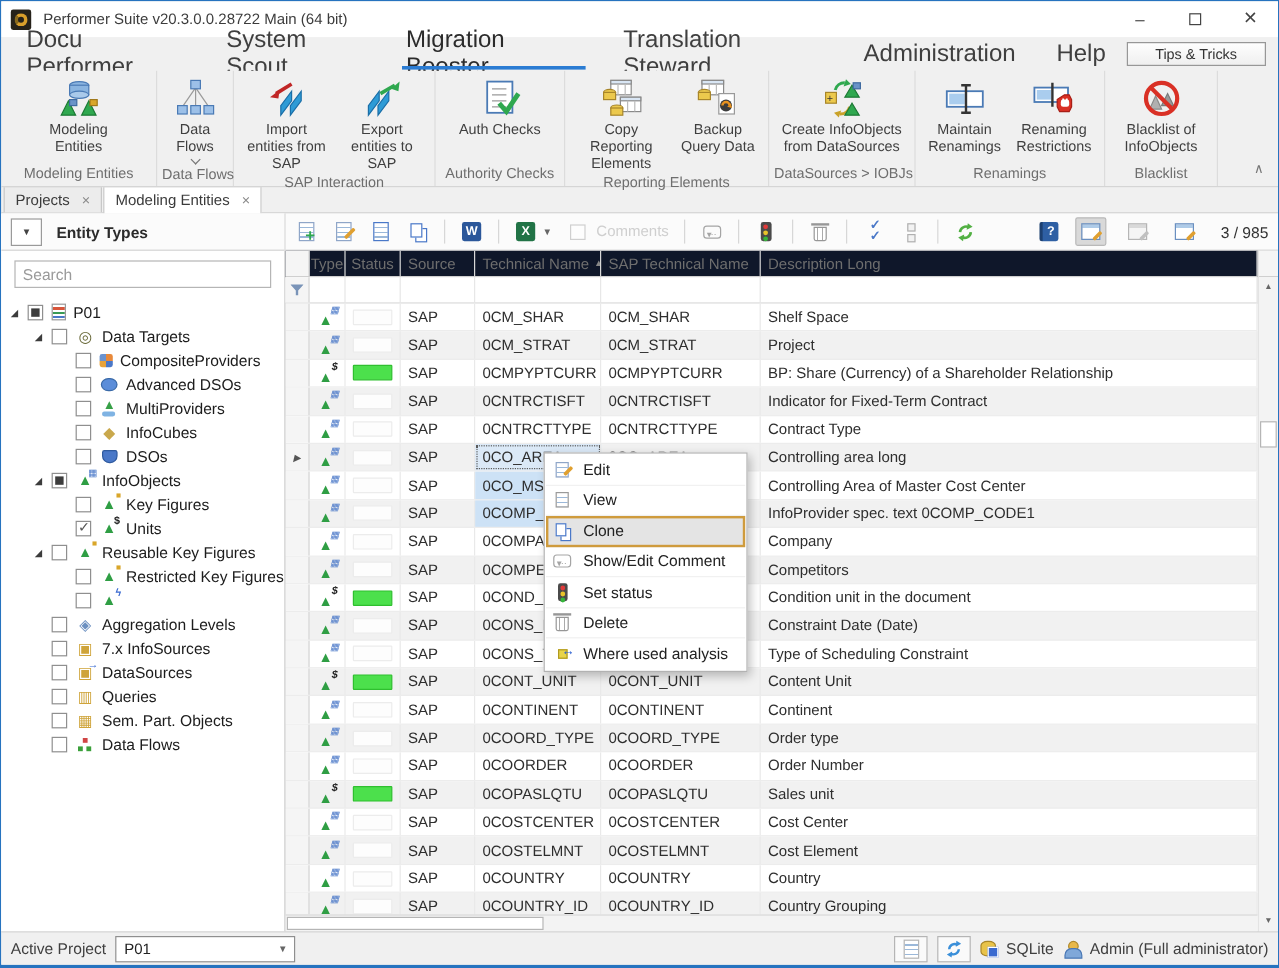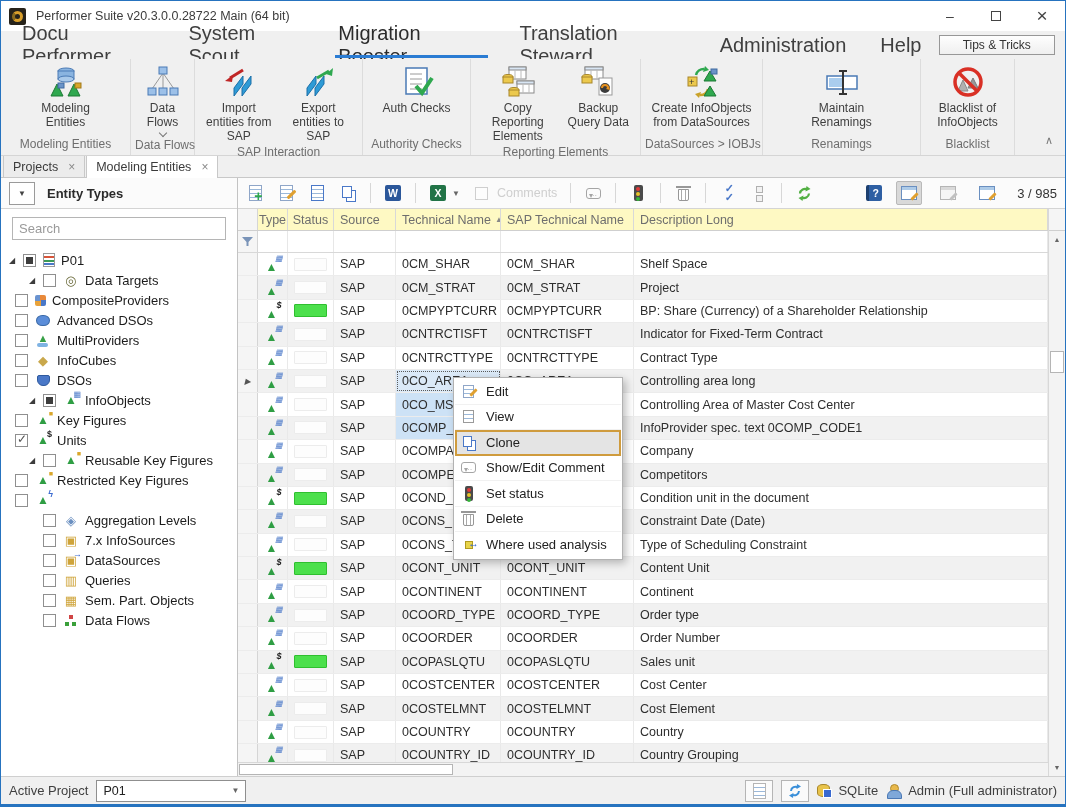--- a/index.html
+++ b/index.html
@@ -49,21 +49,21 @@
   .content { display: flex; height: 598px; background: #fff; }
   .leftpanel { width: 237px; border-right: 1px solid #c3c3c3; display: flex; flex-direction: column; background: #fff; }
   .lph { height: 31px; display: flex; align-items: center; border-bottom: 1px solid #d4d4d4; background: #fbfbfb; padding-left: 8px; gap: 12px; }
   .ddbtn { width: 26px; height: 23px; border: 1px solid #9a9a9a; background: #fff; display: flex; align-items: center; justify-content: center; font-size: 8px; color: #444; }
   .lptitle { font-size: 13px; font-weight: bold; color: #2b2b2b; }
   .searchwrap { padding: 8px 11px 6px; }
   .search { width: 100%; height: 23px; border: 1px solid #b5b5b5; font-size: 13px; padding: 0 6px; color: #333; font-family: inherit; }
   .search::placeholder { color: #9a9a9a; }
   .tree { flex: 1; overflow: hidden; padding-top: 4px; }
   .trow { height: 20px; display: flex; align-items: center; font-size: 13px; color: #1c1c1c; }
-  .lv0 { padding-left: 8px; } .lv1 { padding-left: 28px; } .lv2 { }
+  .lv0 { padding-left: 8px; } .lv1 { padding-left: 28px; } .lv2 { padding-left: 48px; }
   .exp { width: 14px; font-size: 8px; color: #3c3c3c; flex: 0 0 auto; }
   .exp.open::before { content: "◢"; }
   .cb { width: 13px; height: 13px; border: 1px solid #8f8f8f; background: #fff; position: relative; flex: 0 0 auto; margin-right: 7px; }
   .cb.filled::after { content: ""; position: absolute; inset: 2px; background: #3d3d3d; }
   .cb.checked::after { content: "✓"; position: absolute; left: 1px; top: -3px; font-size: 12px; color: #555; }
   .ticn { width: 16px; height: 15px; position: relative; flex: 0 0 auto; margin-right: 6px; display: flex; align-items: center; justify-content: center; }
 
   
   .i-project { border: 1px solid #999; width: 12px; height: 14px;
     background: linear-gradient(#fff 2px,#d8553a 0 4px,#fff 0 6px,#3a9a55 0 8px,#fff 0 9px,#4a78c8 0 11px,#fff 0); }
@@ -118,21 +118,21 @@
   .panelbtn.active { background: #d9d9d9; border: 1px solid #b9b9b9; }
   .pane { width: 16px; height: 14px; border: 1px solid #6a8fc0; background: linear-gradient(#aecbe8 3px,#fff 0); position: relative; }
   .pane.dis { border-color: #b5b5b5; background: linear-gradient(#d9d9d9 3px,#f5f5f5 0); }
   .pane .pencil { width: 9px; right: -3px; top: 8px; }
   .counter { margin-left: 4px; font-size: 13px; color: #333; white-space: nowrap; }
   .tspacer { flex: 1; }
 
   
   .gridwrap { flex: 1; display: flex; min-height: 0; }
   .gridmain { flex: 1; display: flex; flex-direction: column; min-width: 0; }
-  .ghead { height: 22px; display: flex; background: #fef9c3; border-bottom: 1px solid #cfcfcf; font-size: 12.5px; color: #6e6e6e; flex: 0 0 auto; }
+  .ghead { height: 22px; display: flex; background: #0f172a; border-bottom: 1px solid #cfcfcf; font-size: 12.5px; color: #6e6e6e; flex: 0 0 auto; }
   .gh { display: flex; align-items: center; padding: 0 6px; border-right: 1px solid #d8d8d8; overflow: hidden; white-space: nowrap; }
   .sort { margin-left: auto; font-size: 8px; color: #888; padding-left: 4px; }
   .gfilter { height: 22px; display: flex; background: #fff; border-bottom: 1px solid #d8d8d8; flex: 0 0 auto; }
   .gf { border-right: 1px solid #e7e7e7; height: 100%; display: flex; align-items: center; justify-content: center; }
   .rows { flex: 1; overflow: hidden; position: relative; }
   .rows > div { display: flex; height: 23.4px; background: #fff; border-bottom: 1px solid #ececec; }
   .rows > div:nth-of-type(even) { background: #f1f1f1; }
   .c { display: flex; align-items: center; padding: 0 6px; border-right: 1px solid #e9e9e9; overflow: hidden; white-space: nowrap; font-size: 12.5px; color: #2e2e2e; }
   .w-ind { width: 20px; flex: 0 0 auto; background: #f5f5f5; border-right: 1px solid #d5d5d5; justify-content: center; padding: 0; }
   .w-type { width: 30px; flex: 0 0 auto; justify-content: center; }
@@ -370,20 +370,34 @@
             <svg width="36" height="34">
                 <rect x="3" y="11" width="30" height="13" fill="#fff" stroke="#4a7ab5" stroke-width="1.5"></rect>
                 <rect x="5" y="13" width="13" height="9" fill="#aacdee"></rect>
                 <line x1="19" y1="6" x2="19" y2="29" stroke="#333" stroke-width="2"></line>
                 <line x1="15" y1="6" x2="23" y2="6" stroke="#333" stroke-width="2"></line>
                 <line x1="15" y1="29" x2="23" y2="29" stroke="#333" stroke-width="2"></line>
               </svg>
           </span>
           <span class="rlbl">Maintain Renamings</span>
         </div>
+        <div class="rbtn" style="width:78px">
+          <span class="ricon">
+            <svg width="36" height="34">
+                <rect x="2" y="8" width="28" height="12" fill="#fff" stroke="#4a7ab5" stroke-width="1.5"></rect>
+                <rect x="4" y="10" width="12" height="8" fill="#aacdee"></rect>
+                <line x1="17" y1="4" x2="17" y2="24" stroke="#333" stroke-width="2"></line>
+                <polygon points="21,18 27,14 31,14 33,18 33,24 31,28 27,28 23,28 21,24" fill="#d93025" stroke="#a81f17"></polygon>
+                <rect x="24" y="18" width="7" height="6" rx="2" fill="#fff"></rect>
+                <line x1="26" y1="17" x2="26" y2="21" stroke="#fff" stroke-width="1.5"></line>
+                <line x1="29" y1="17" x2="29" y2="21" stroke="#fff" stroke-width="1.5"></line>
+              </svg>
+          </span>
+          <span class="rlbl">Renaming Restrictions</span>
+        </div>
       </div>
       <div class="rglbl">Renamings</div>
     </div>
 
     <div class="rgroup" style="width:94px">
       <div class="rbtns">
         <div class="rbtn" style="width:76px">
           <span class="ricon">
             <svg width="36" height="34">
                 <polygon points="8,26 13,15 18,26" fill="#b0b0b0" stroke="#8a8a8a"></polygon>

